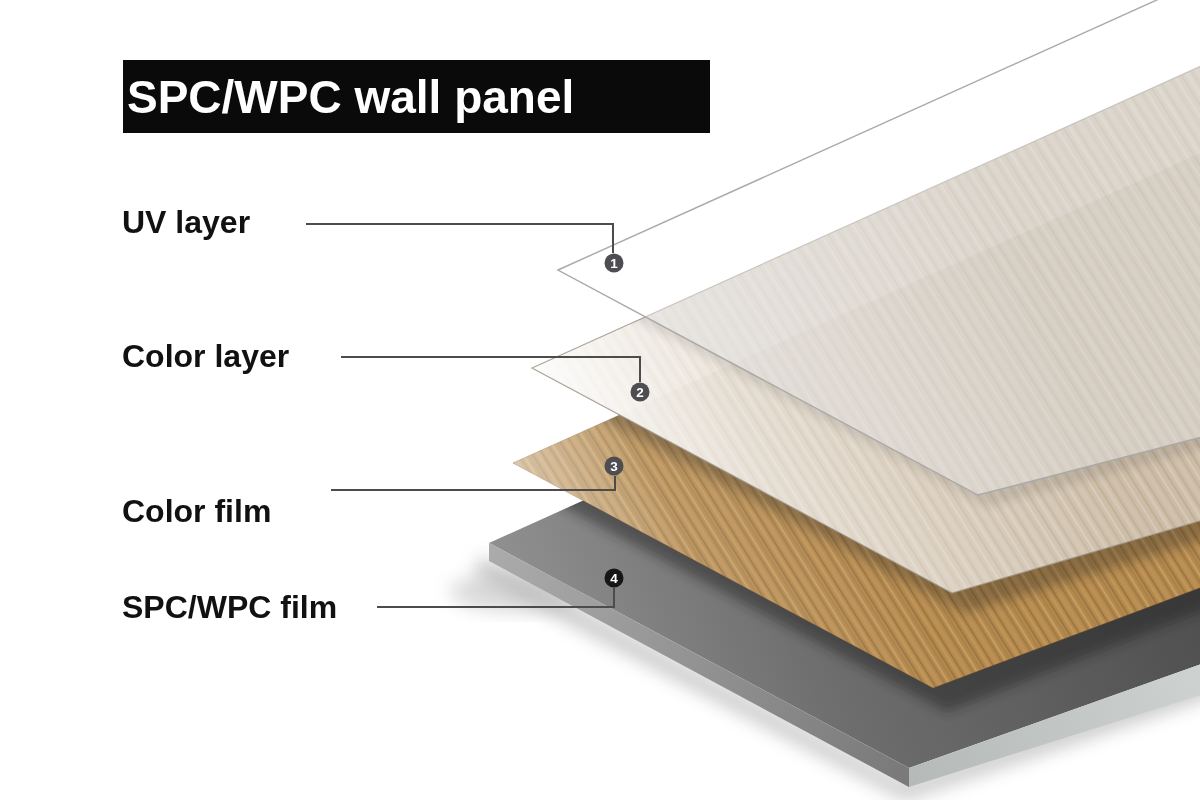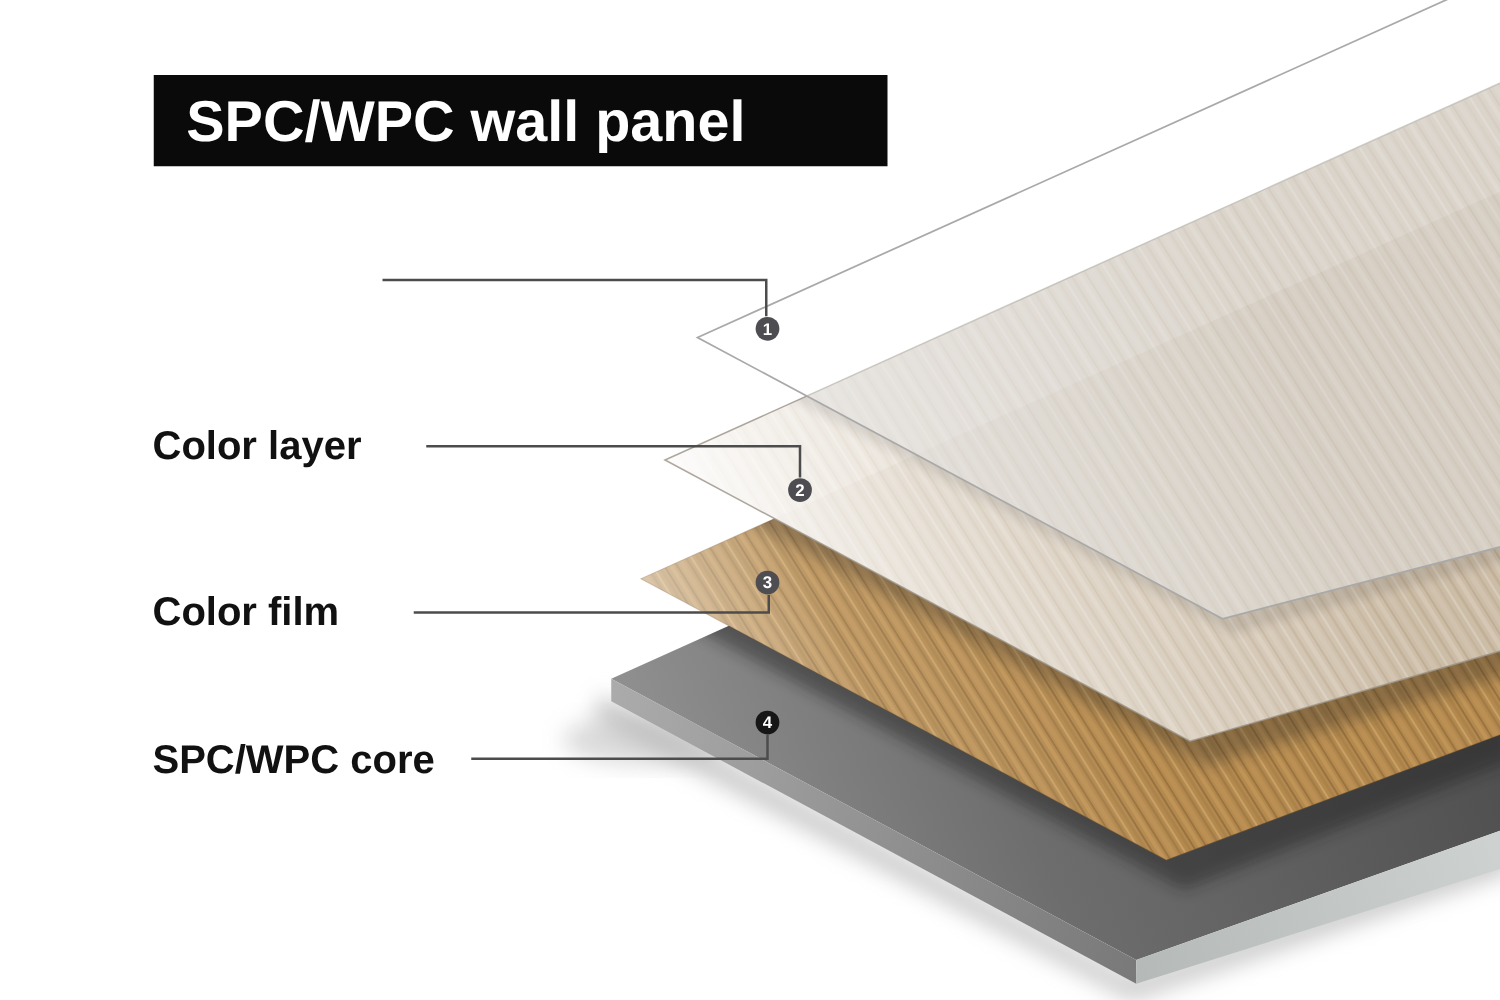--- a/index.html
+++ b/index.html
@@ -8,30 +8,30 @@
     width:1200px;height:800px;
     background:#ffffff;
     overflow:hidden;
     font-family:"Liberation Sans", sans-serif;
   }
   #diagram-svg{position:absolute;left:0;top:0;}
   .title-bar{
     position:absolute;left:123px;top:60px;width:587px;height:73px;
     background:#0a0a0a;color:#ffffff;
     display:flex;align-items:center;
-    padding-left:26px;box-sizing:border-box;
+    padding-left:4px;box-sizing:border-box;
     font-size:46px;font-weight:bold;letter-spacing:0px;white-space:nowrap;
   }
   .layer-label{
     position:absolute;left:122px;height:40px;line-height:40px;
     color:#111111;font-size:32px;font-weight:bold;white-space:nowrap;
   }
   #label-uv{top:202px;}
   #label-wear{top:336px;}
-  #label-film{top:469px;}
+  #label-film{top:491px;}
   #label-core{top:587px;}
   .badge-num{font-size:13.5px;font-weight:bold;fill:#ffffff;}
 </style>
 </head>
 <body>
 
 <div id="stage">
 
   <svg id="diagram-svg" width="1200" height="800" viewBox="0 0 1200 800">
     <defs>
@@ -151,17 +151,18 @@
       <text class="badge-num" x="614" y="470.8" text-anchor="middle">3</text>
       <circle cx="614" cy="578" r="9.5" fill="#161616"></circle>
       <text class="badge-num" x="614" y="582.8" text-anchor="middle">4</text>
     </g>
   </svg>
 
   <div class="title-bar">
     <span>SPC/WPC wall panel</span>
   </div>
 
+  <div id="label-uv" class="layer-label">UV layer</div>
   <div id="label-wear" class="layer-label">Color layer</div>
   <div id="label-film" class="layer-label">Color film</div>
-  <div id="label-core" class="layer-label">SPC/WPC core</div>
+  <div id="label-core" class="layer-label">SPC/WPC film</div>
 
 </div>
 
 </body></html>

